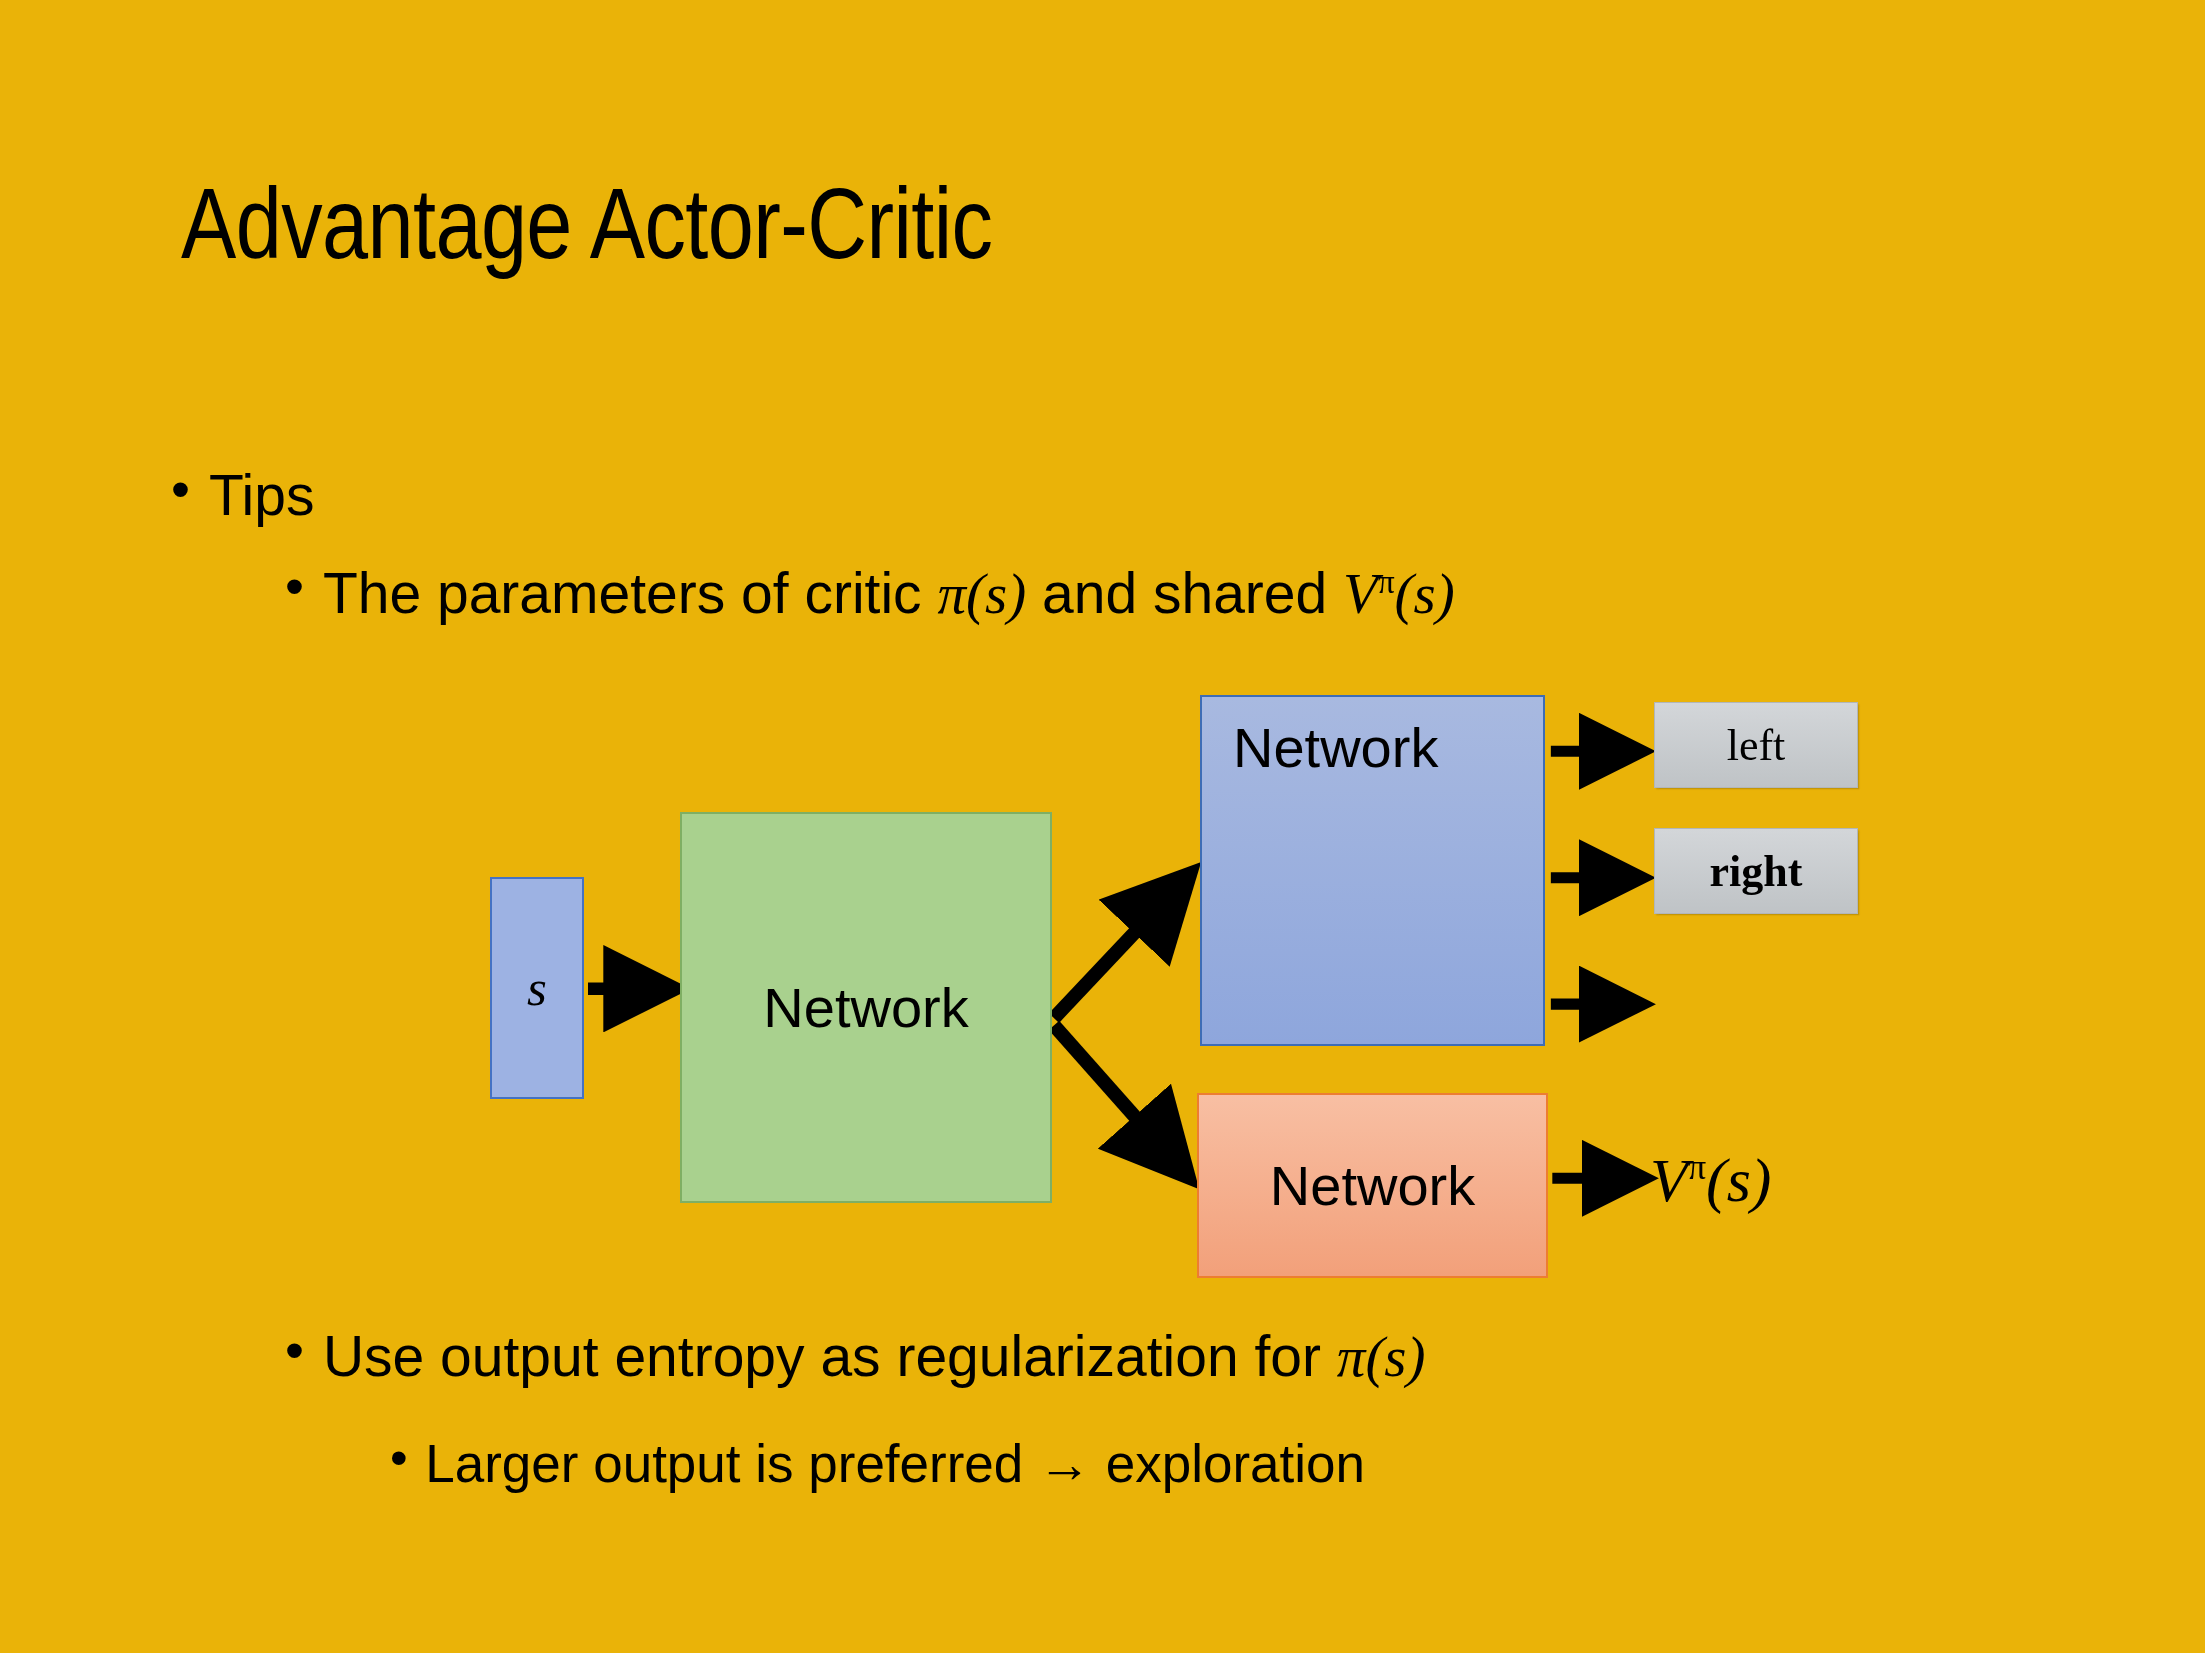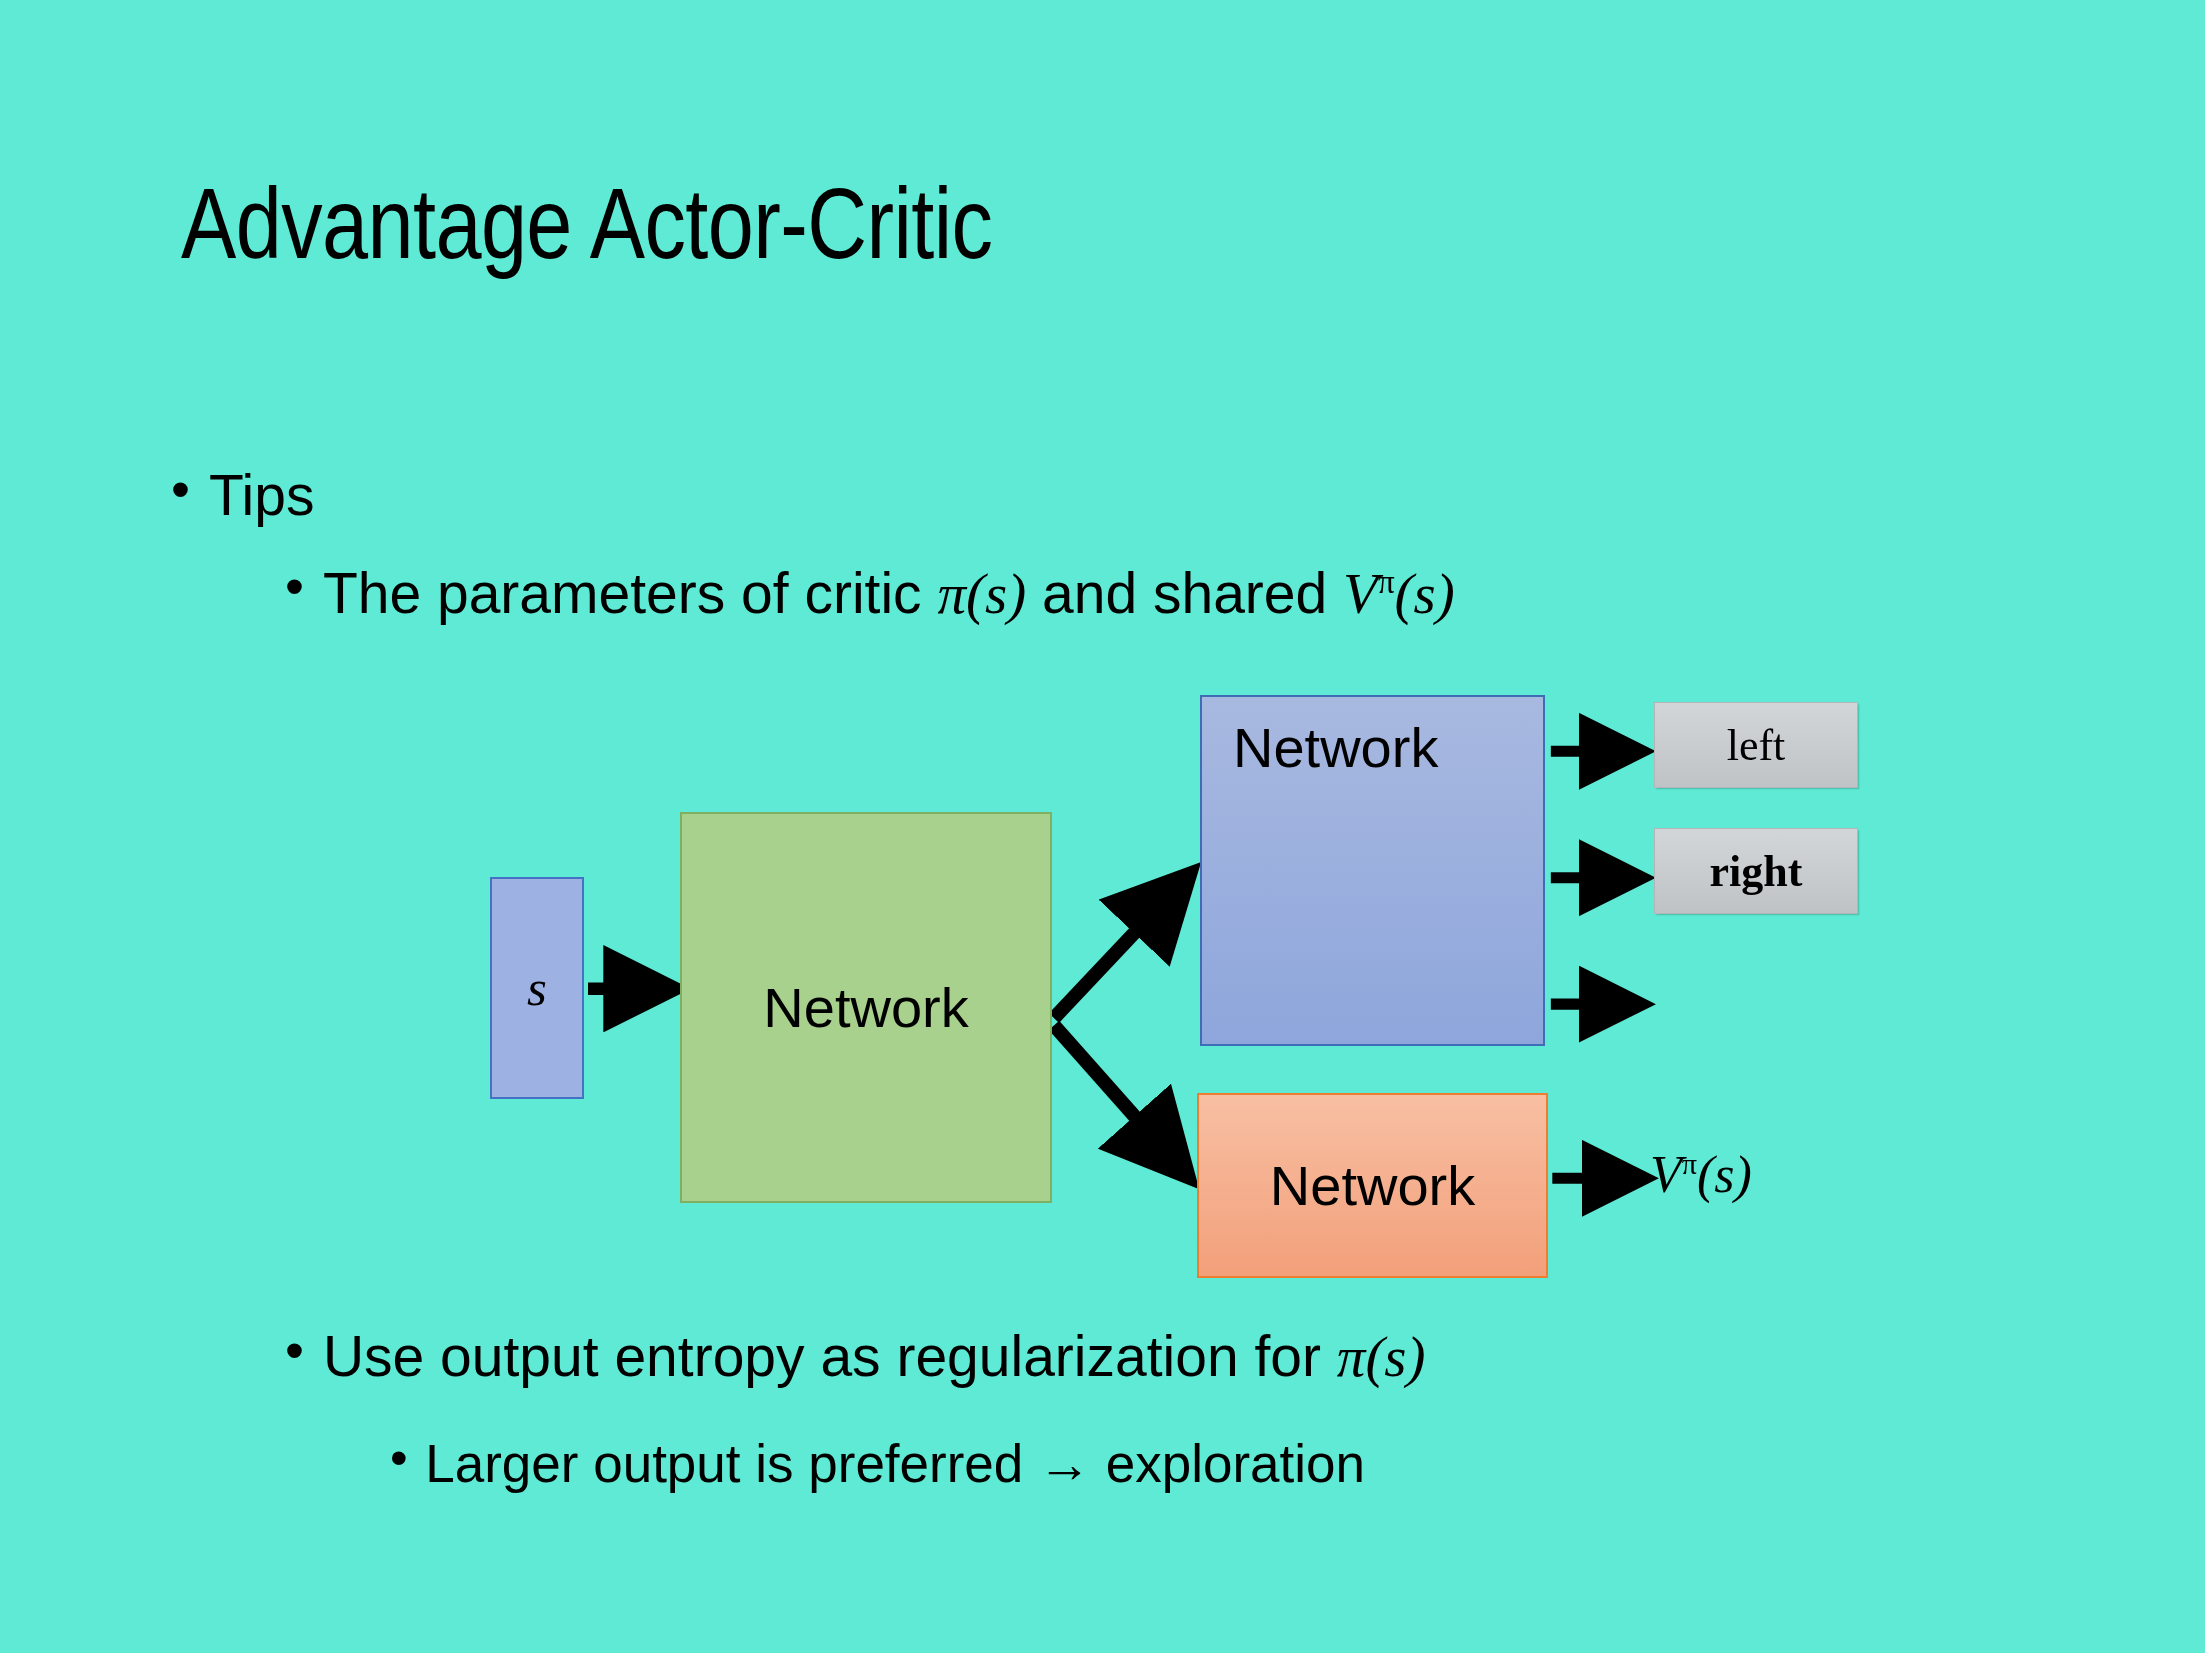--- a/index.html
+++ b/index.html
@@ -3,21 +3,21 @@
 <meta charset="utf-8">
 <style>
   html, body {
     margin: 0; padding: 0;
     background: #ffffff;
   }
   #slide {
     position: relative;
     width: 2205px;
     height: 1654px;
-    background: #5eead4;
+    background: #eab308;
     overflow: hidden;
     font-family: "Liberation Sans", sans-serif;
     color: #000000;
   }
 
   
   #title {
     position: absolute;
     left: 181px;
     top: 173px;
@@ -152,21 +152,21 @@
   }
   #out-left  { left: 1654px; top: 702px; }
   #out-right { left: 1654px; top: 828px; font-weight: bold; }
   #out-fire  { left: 1654px; top: 955px; }
 
   #vpi-label {
     position: absolute;
     left: 1650px; top: 1145px;
     font-family: "Liberation Serif", serif;
     font-style: italic;
-    font-size: 52px;
+    font-size: 62px;
     white-space: nowrap;
   }
 </style>
 </head>
 <body>
 
 <div id="slide">
 
   <div id="title">Advantage Actor-Critic</div>
 

